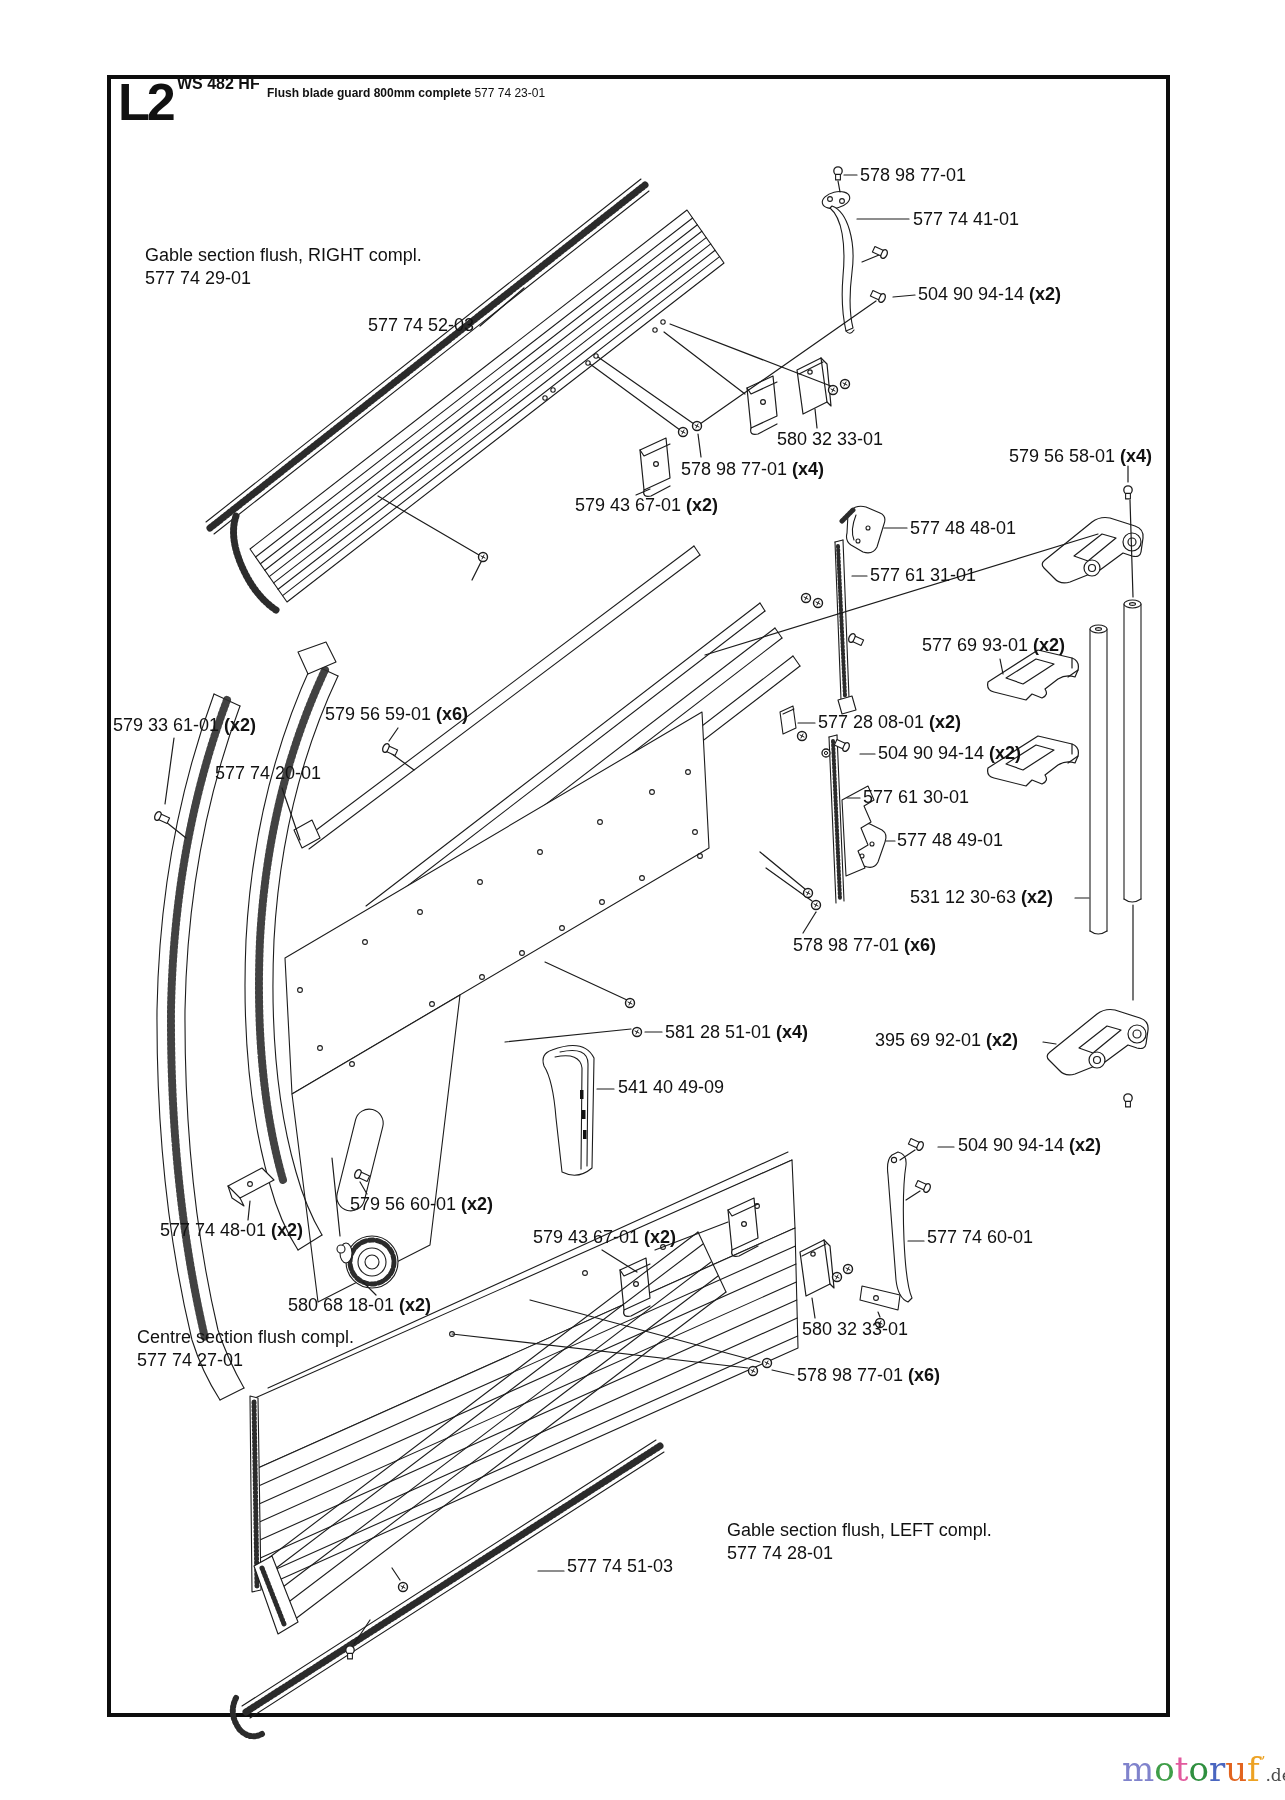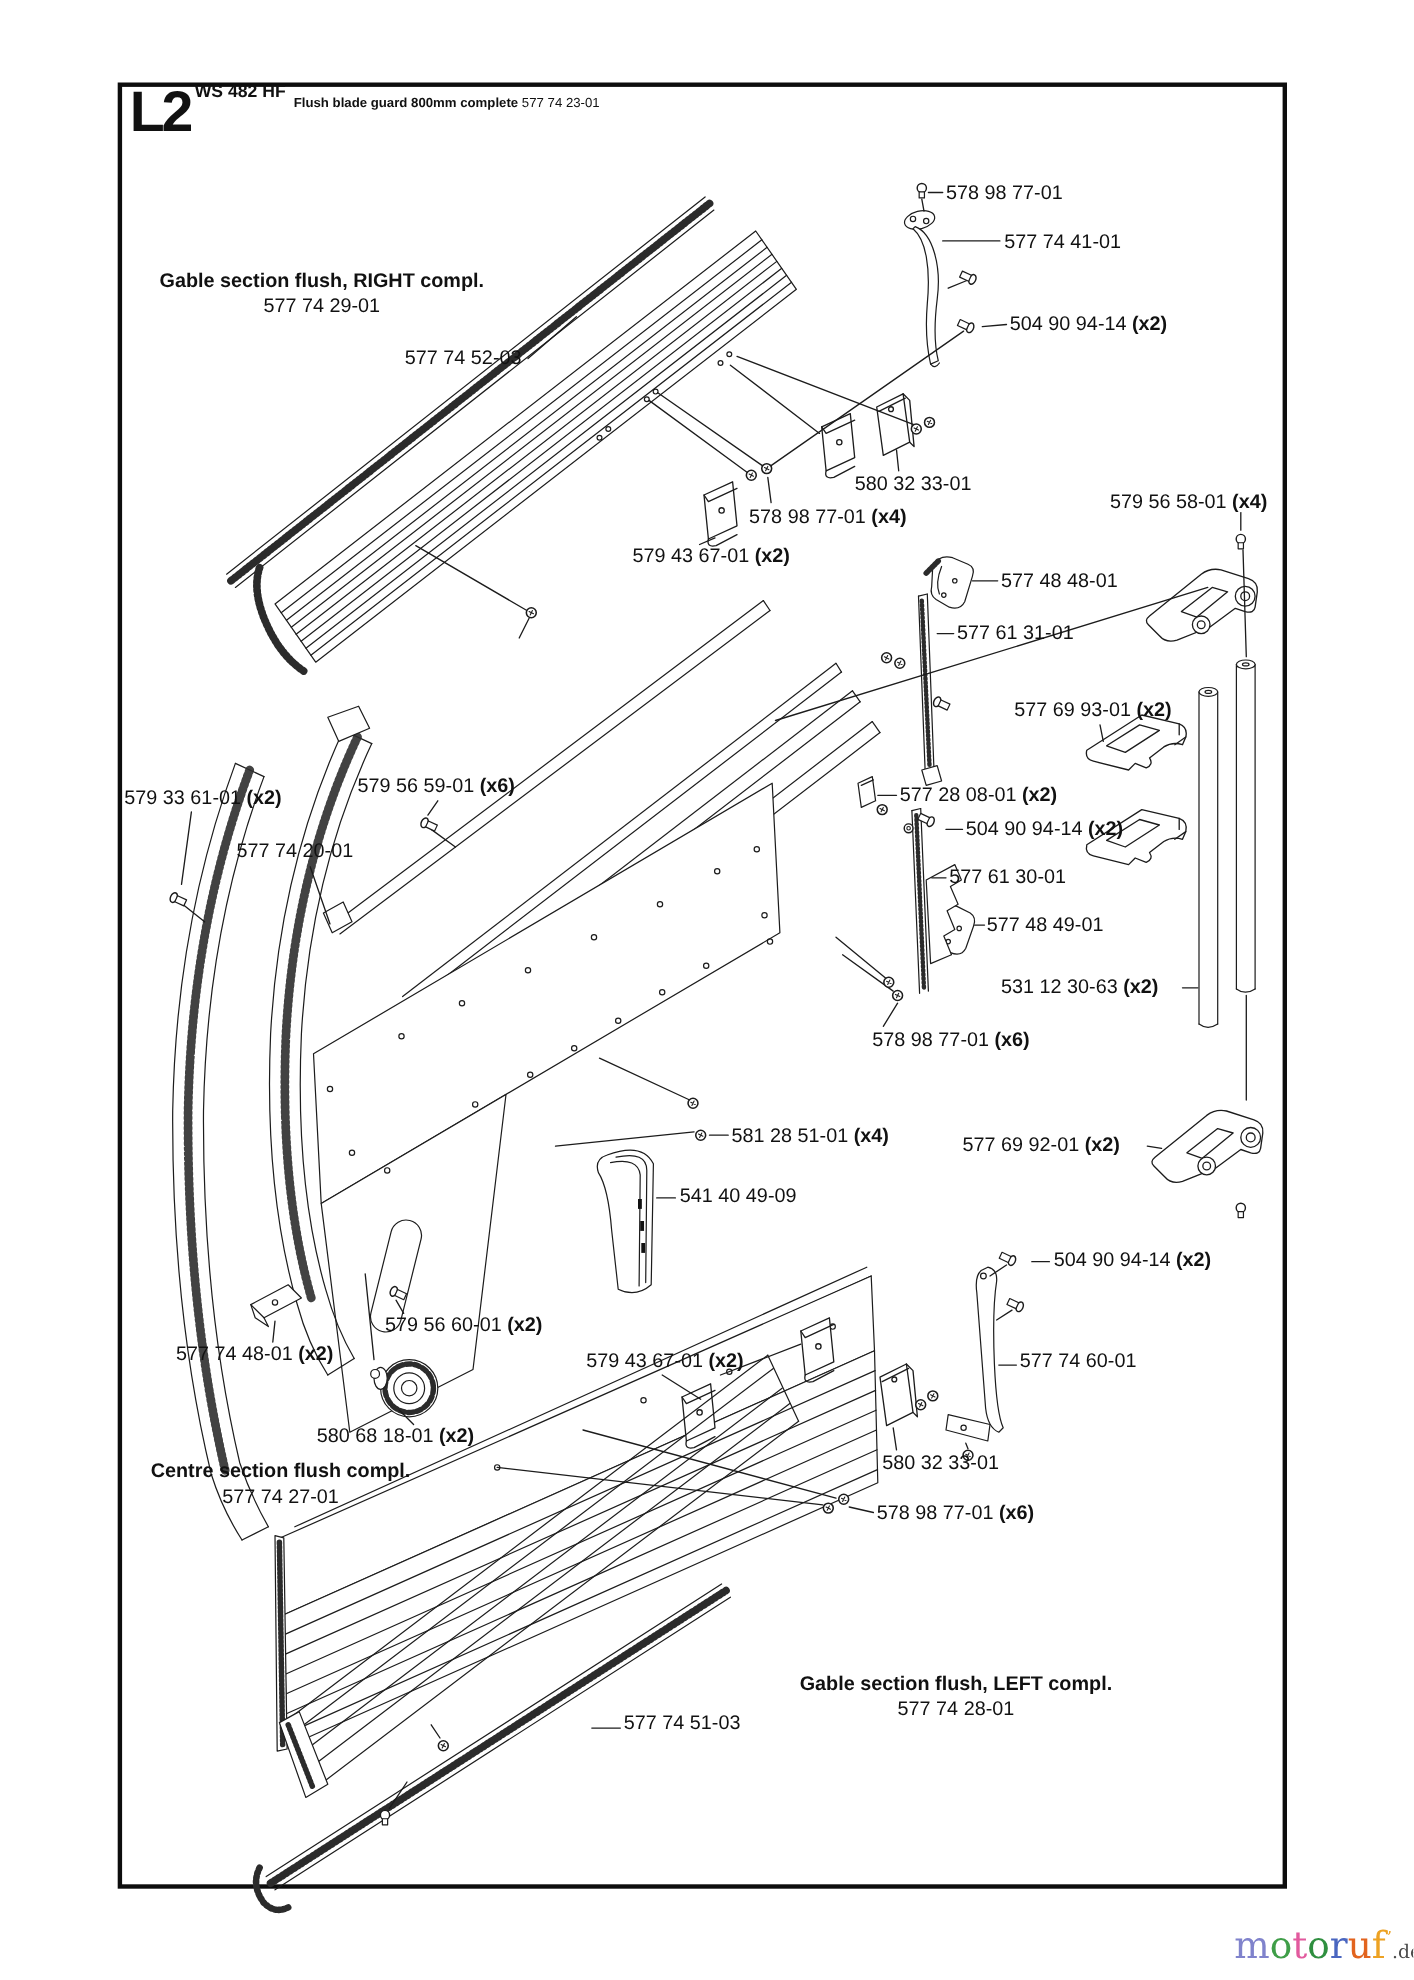--- a/index.html
+++ b/index.html
@@ -9,22 +9,22 @@
          border:4px solid #0d0d0d;box-sizing:border-box;}
   .plate-code{position:absolute;left:118px;top:76px;font-size:52px;font-weight:bold;
               letter-spacing:-3px;line-height:1;text-align:right;}
   .model{position:absolute;left:177px;top:75px;font-size:16px;font-weight:bold;white-space:nowrap;}
   .doc-title{position:absolute;left:267px;top:86px;font-size:12px;white-space:nowrap;}
   .doc-title .t{font-weight:bold;}
   .doc-title .n{font-weight:normal;}
   .part-label{position:absolute;font-size:18px;white-space:nowrap;line-height:1.05;}
   .part-label .qty{font-weight:bold;}
   .sec-label{position:absolute;font-size:18px;white-space:nowrap;line-height:1.25;}
-  .sec-label .st{font-weight:bold;display:block;}
-  .sec-label .sn{display:block;text-align:center;}
+  .sec-label .st{font-weight:normal;display:block;}
+  .sec-label .sn{display:block;}
   svg.draw{position:absolute;left:0;top:0;}
   .logo{position:absolute;left:1122px;top:1752px;font-family:"DejaVu Serif",serif;
         font-size:34px;white-space:nowrap;line-height:1;}
   .logo .tld{font-size:17px;}
   .logo .tick{font-size:15px;vertical-align:14px;margin-left:1px;}
 </style>
 </head>
 <body>
 
 <div class="page">
@@ -389,21 +389,21 @@
       <div class="part-label" style="left: 910px; top: 519px;"><span class="num">577 48 48-01</span></div>
       <div class="part-label" style="left: 870px; top: 566px;"><span class="num">577 61 31-01</span></div>
       <div class="part-label" style="left: 922px; top: 636px;"><span class="num">577 69 93-01</span><span class="qty"> (x2)</span></div>
       <div class="part-label" style="left: 818px; top: 713px;"><span class="num">577 28 08-01</span><span class="qty"> (x2)</span></div>
       <div class="part-label" style="left: 878px; top: 744px;"><span class="num">504 90 94-14</span><span class="qty"> (x2)</span></div>
       <div class="part-label" style="left: 863px; top: 788px;"><span class="num">577 61 30-01</span></div>
       <div class="part-label" style="left: 897px; top: 831px;"><span class="num">577 48 49-01</span></div>
       <div class="part-label" style="left: 910px; top: 888px;"><span class="num">531 12 30-63</span><span class="qty"> (x2)</span></div>
       <div class="part-label" style="left: 793px; top: 936px;"><span class="num">578 98 77-01</span><span class="qty"> (x6)</span></div>
       <div class="part-label" style="left: 665px; top: 1023px;"><span class="num">581 28 51-01</span><span class="qty"> (x4)</span></div>
-      <div class="part-label" style="left: 875px; top: 1031px;"><span class="num">577 69 92-01</span><span class="qty"> (x2)</span></div>
+      <div class="part-label" style="left: 875px; top: 1031px;"><span class="num">395 69 92-01</span><span class="qty"> (x2)</span></div>
       <div class="part-label" style="left: 618px; top: 1078px;"><span class="num">541 40 49-09</span></div>
       <div class="part-label" style="left: 113px; top: 716px;"><span class="num">579 33 61-01</span><span class="qty"> (x2)</span></div>
       <div class="part-label" style="left: 325px; top: 705px;"><span class="num">579 56 59-01</span><span class="qty"> (x6)</span></div>
       <div class="part-label" style="left: 215px; top: 764px;"><span class="num">577 74 20-01</span></div>
       <div class="part-label" style="left: 350px; top: 1195px;"><span class="num">579 56 60-01</span><span class="qty"> (x2)</span></div>
       <div class="part-label" style="left: 160px; top: 1221px;"><span class="num">577 74 48-01</span><span class="qty"> (x2)</span></div>
       <div class="part-label" style="left: 288px; top: 1296px;"><span class="num">580 68 18-01</span><span class="qty"> (x2)</span></div>
       <div class="part-label" style="left: 533px; top: 1228px;"><span class="num">579 43 67-01</span><span class="qty"> (x2)</span></div>
       <div class="part-label" style="left: 802px; top: 1320px;"><span class="num">580 32 33-01</span></div>
       <div class="part-label" style="left: 797px; top: 1366px;"><span class="num">578 98 77-01</span><span class="qty"> (x6)</span></div>

